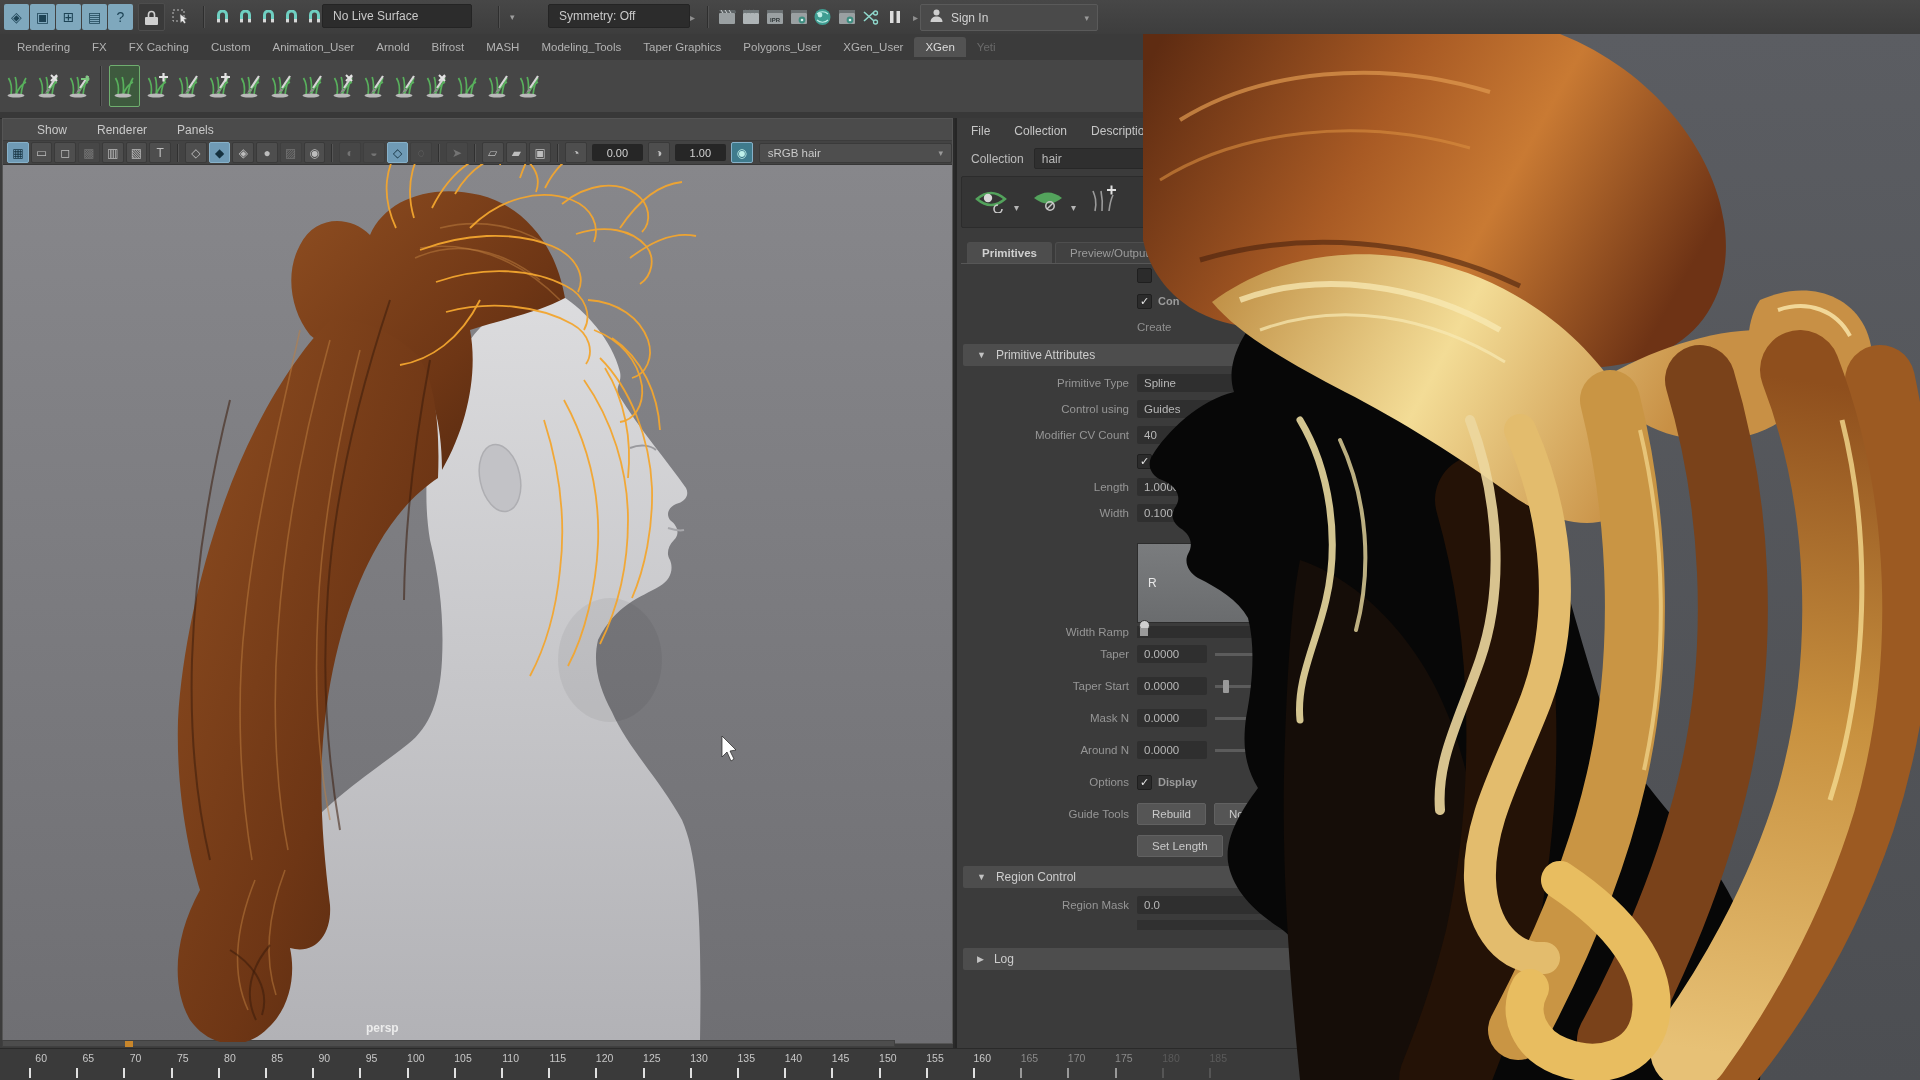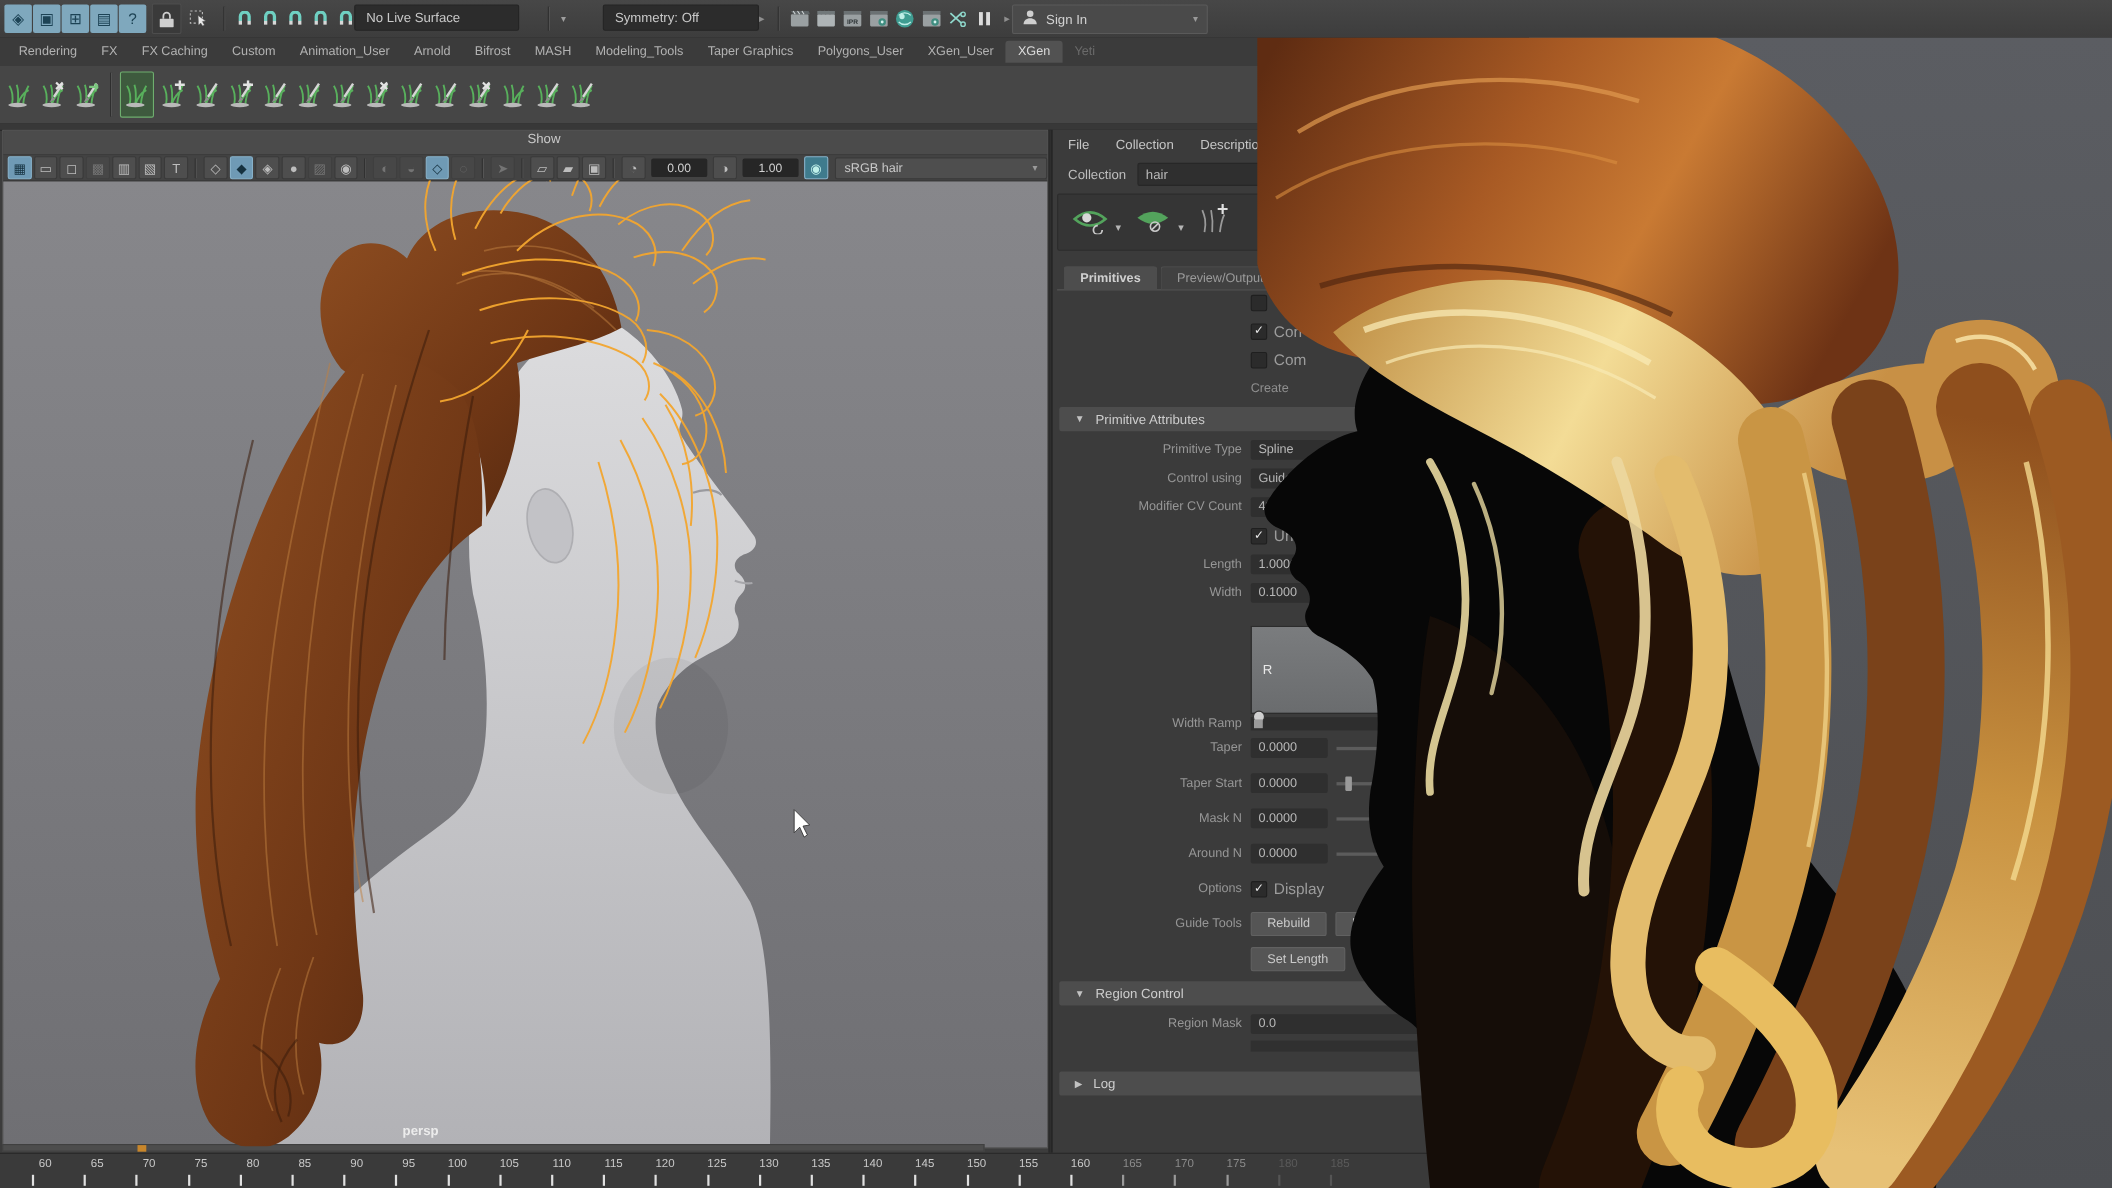--- a/index.html
+++ b/index.html
@@ -35,21 +35,21 @@
     border-bottom:1px solid #2f2f2f;display:flex;align-items:center;padding-left:2px;}
   .tool{width:31px;height:46px;display:flex;align-items:center;justify-content:center;}
   .tool.window{background:#3e5a3e;border:1px solid #6fae6f;border-radius:2px;width:29px;height:40px;margin:0 2px;}
   .tool-sep{width:1px;height:40px;background:#2e2e2e;border-right:1px solid #575757;margin:0 5px;}
   #shelf-under{position:absolute;left:0;top:112px;width:1920px;height:6px;background:#383838;border-bottom:1px solid #2a2a2a;}
 
   
   #viewport{position:absolute;left:2px;top:118px;width:951px;height:926px;background:#444;
     border:1px solid #555;box-sizing:border-box;}
   #vp-menubar{position:absolute;left:0;top:0;width:100%;height:22px;background:#4b4b4b;
-    display:flex;align-items:center;padding-left:34px;gap:30px;box-sizing:border-box;border-bottom:1px solid #3c3c3c;flex-direction:column;}
+    display:flex;align-items:center;padding-left:34px;gap:30px;box-sizing:border-box;border-bottom:1px solid #3c3c3c;}
   #vp-menubar .menu{font-size:12px;color:#c9c9c9;}
   #vp-toolbar{position:absolute;left:0;top:22px;width:100%;height:24px;background:#434343;
     display:flex;align-items:center;padding-left:4px;gap:2px;box-sizing:border-box;border-bottom:1px solid #363636;}
   .vt-icon{width:20px;height:19px;background:#4e4e4e;border:1px solid #3a3a3a;border-radius:2px;
     display:flex;align-items:center;justify-content:center;font-size:12px;color:#bdbdbd;line-height:1;}
   .vt-icon.hl{background:#6f9ab5;border-color:#87b1c9;color:#15313f;}
   .vt-icon.teal{color:#bff0ea;background:#3f7b8d;}
   .vt-icon.dim{opacity:.4;}
   .vt-sep{width:1px;height:18px;background:#303030;border-right:1px solid #555;margin:0 4px;}
   .vt-field{width:52px;height:17px;background:#262626;border-radius:2px;color:#d2d2d2;font-size:11px;
@@ -80,21 +80,21 @@
   .row{display:flex;align-items:center;height:26px;}
   .row.tall{height:32px;}
   .row .lab{width:172px;text-align:right;margin-right:8px;font-size:11.5px;color:#969696;flex:none;}
   .vbox{height:18px;background:#2f2f2f;border-radius:2px;color:#b8b8b8;font-size:11.5px;
     display:flex;align-items:center;padding:0 7px;box-sizing:border-box;}
   .vbox.w70{width:70px;} .vbox.w150{width:150px;} .vbox.w165{width:165px;}
   .track{height:3px;background:#5c5c5c;width:80px;margin-left:8px;position:relative;}
   .track .handle{position:absolute;left:8px;top:-5px;width:6px;height:13px;background:#9a9a9a;border-radius:1px;}
   .cb{width:13px;height:13px;background:#2b2b2b;border:1px solid #1f1f1f;border-radius:2px;
     color:#e8e8e8;font-size:11px;line-height:12px;text-align:center;flex:none;}
-  .cb-txt{font-size:14px;color:#9c9c9c;margin-left:6px;}
+  .cb-txt{font-size:11px;color:#9c9c9c;margin-left:6px;font-weight:bold;}
   .note{font-size:11.5px;color:#8f8f8f;}
   .xbtn{height:20px;background:#555;border:1px solid #616161;border-radius:2px;color:#c9c9c9;
     font-size:11.5px;display:flex;align-items:center;padding:0 14px;margin-right:8px;}
   .sec{height:22px;background:#4d4d4d;border-radius:2px;margin:4px 6px;display:flex;align-items:center;}
   .sec .tri{color:#c2c2c2;font-size:9px;margin:0 10px 0 14px;}
   .sec .ttl{font-size:12px;color:#cdcdcd;}
   .rampwrap{display:flex;align-items:flex-end;height:112px;padding-top:4px;box-sizing:border-box;}
   .rampbox{width:165px;height:80px;background:linear-gradient(#7a7c7e,#6a6c6e);border:1px solid #2c2c2c;
     color:#e8e8e8;font-size:12px;display:flex;align-items:center;padding-left:10px;box-sizing:border-box;}
   .ramptrack{width:165px;height:12px;background:#2e2e2e;margin-top:3px;position:relative;}
@@ -503,25 +503,20 @@
       </div>
     <div id="xg-rows">
         <div class="row">
           <div class="lab"></div>
           <div class="cb"></div>
         </div>
         <div class="row">
           <div class="lab"></div>
           <div class="cb">✓</div>
           <span class="cb-txt">Con</span>
-        </div>
-        <div class="row">
-          <div class="lab"></div>
-          <div class="cb"></div>
-          <span class="cb-txt">Com</span>
         </div>
         <div class="row">
           <div class="lab"></div>
           <span class="note">Create</span>
         </div>
         <div class="sec">
           <span class="tri">▼</span>
           <span class="ttl">Primitive Attributes</span>
         </div>
         <div class="row">

